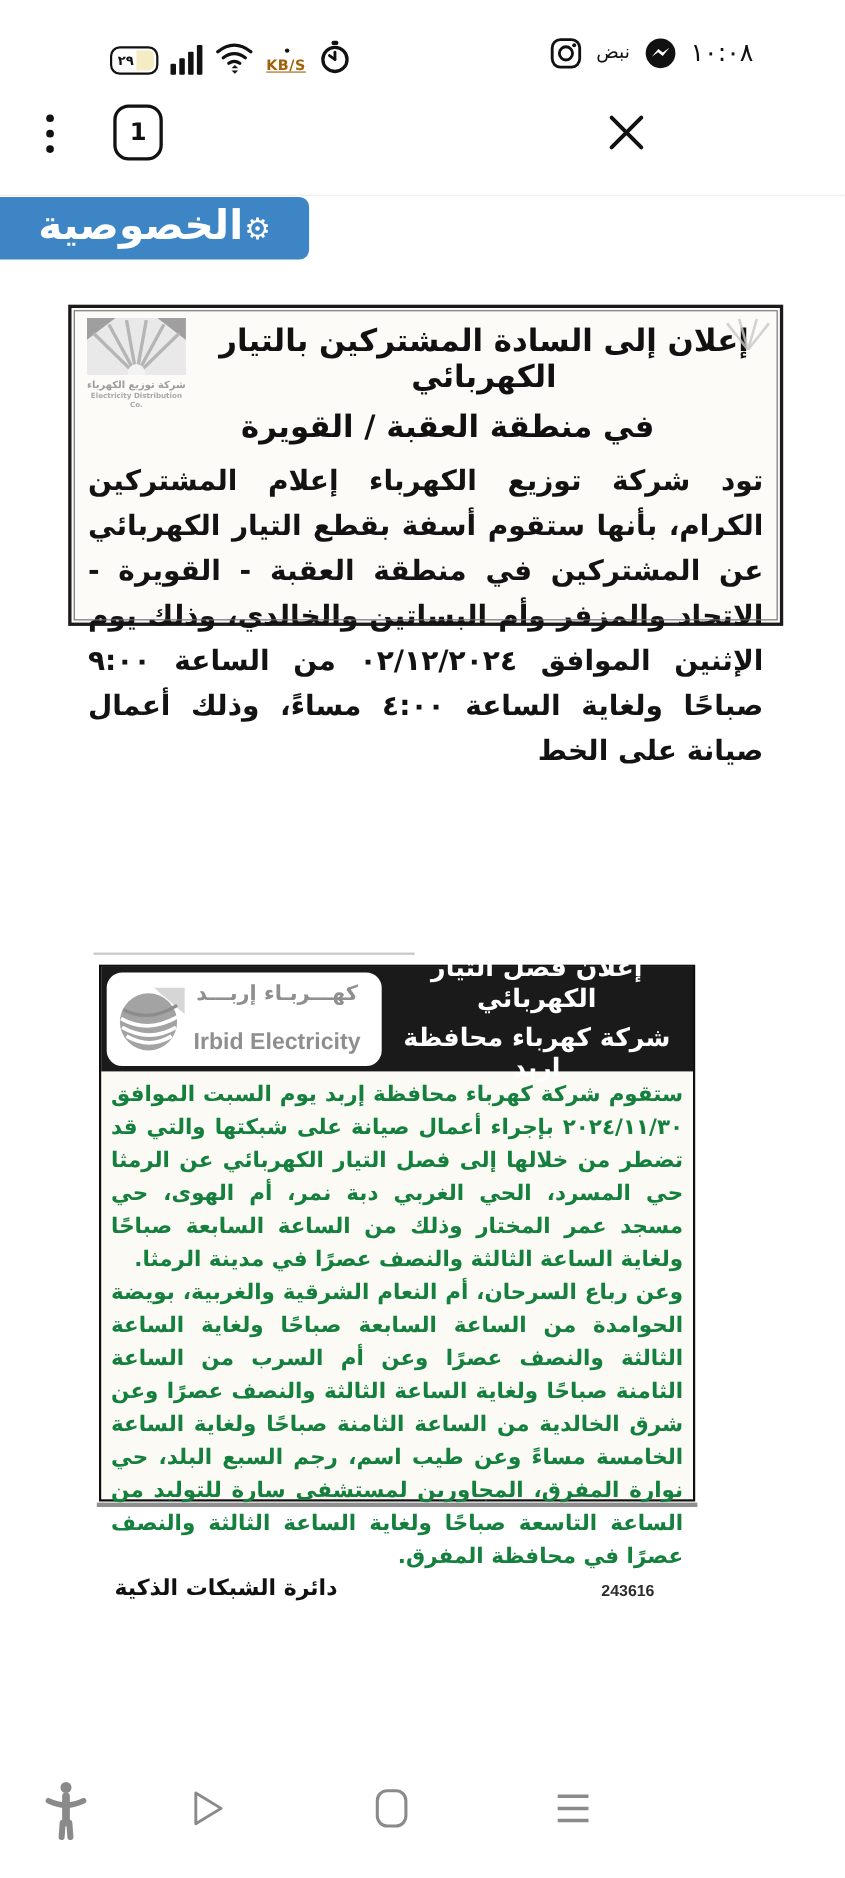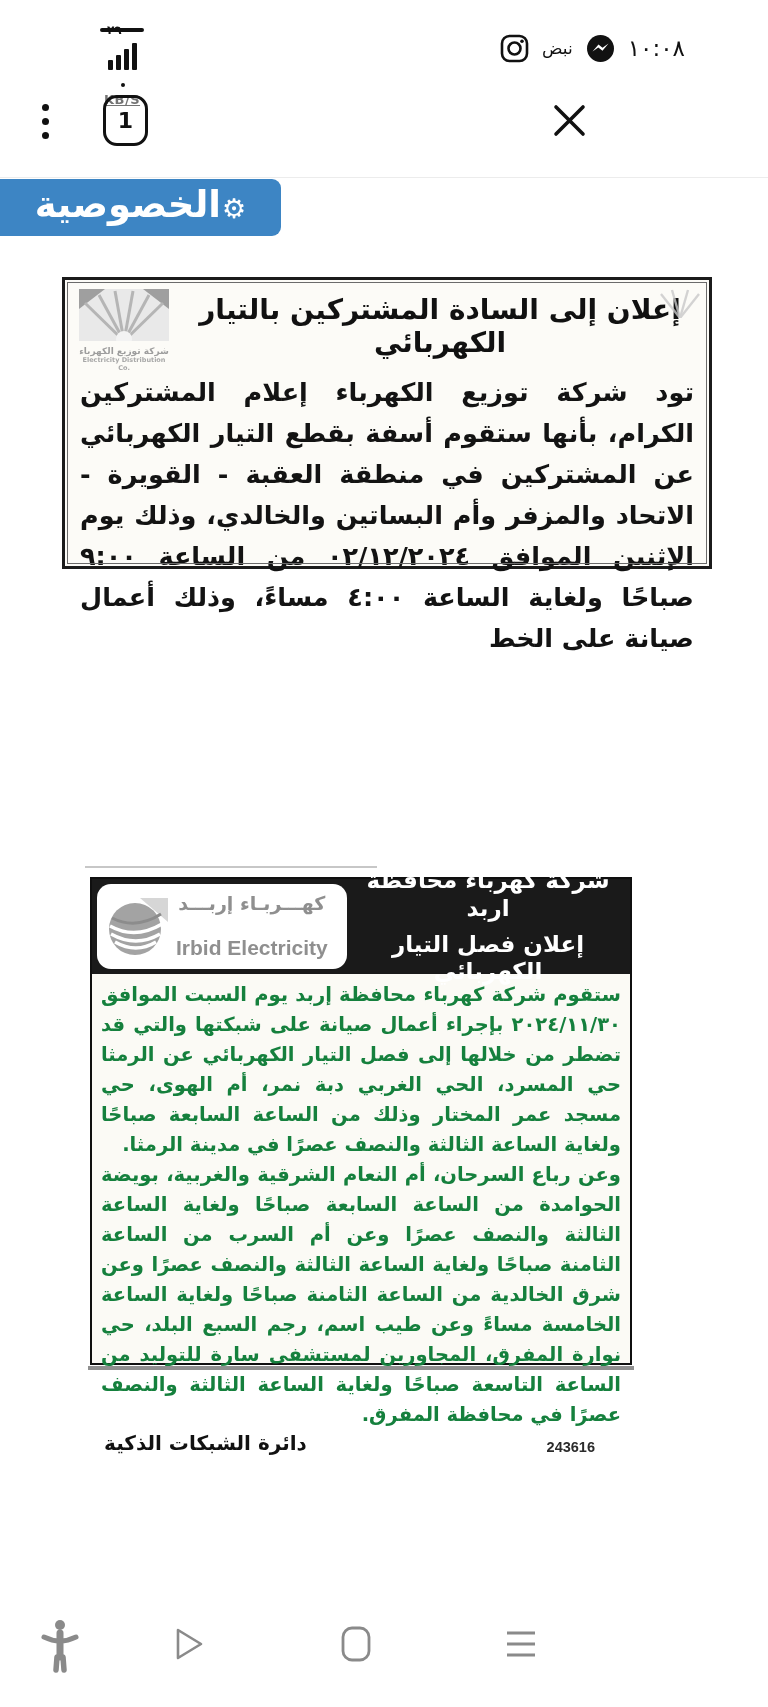--- a/index.html
+++ b/index.html
@@ -3,30 +3,30 @@
 <meta charset="utf-8">
 <style>
   * { margin:0; padding:0; box-sizing:border-box; }
   html,body { width:768px; height:1707px; }
   body {
     position:relative; background:#ffffff; overflow:hidden;
     font-family:"DejaVu Sans","Liberation Sans",sans-serif; color:#111;
   }
   
   .status-bar { position:absolute; top:28px; left:0; width:768px; height:40px; }
-  .sb-left  { position:absolute; left:100px; top:0; height:40px; display:flex; align-items:center; gap:11px;flex-direction:column; }
+  .sb-left  { position:absolute; left:100px; top:0; height:40px; display:flex; align-items:flex-end; gap:11px; }
   .sb-right { position:absolute; left:500px; top:0; height:40px; display:flex; align-items:center; gap:13px; }
   .battery { position:relative; width:44px; height:26px; border:2.5px solid #111; border-radius:9px; background:#fff; }
   .battery-fill { position:absolute; right:2px; top:2px; bottom:2px; width:16px; background:#f5ecc4; border-radius:0 5px 5px 0; }
   .battery-num { position:absolute; left:5px; top:50%; transform:translateY(-50%); font-size:12px; font-weight:bold; line-height:1; }
   .bars { display:flex; align-items:flex-end; gap:3px; height:28px; }
   .bars i { display:block; width:5px; background:#111; border-radius:1px; }
   .bars i:nth-child(1){height:10px}.bars i:nth-child(2){height:15px}
   .bars i:nth-child(3){height:21px}.bars i:nth-child(4){height:27px}
-  .kbs { position:relative; font-size:13px; font-weight:bold; color:#737373; letter-spacing:.5px;text-decoration:underline; }
+  .kbs { position:relative; font-size:13px; font-weight:bold; color:#a16207; letter-spacing:.5px;text-decoration:underline; }
   .kbs-dot { position:absolute; top:-9px; left:46%; width:4px; height:4px; border-radius:50%; background:#111; }
   .sb-time { font-size:23px; color:#111; }
   .nabd { font-size:17px; color:#111; }
   
   .toolbar { position:absolute; top:95px; left:0; width:768px; height:60px; }
   .kebab { position:absolute; left:36px; top:3px; display:flex; flex-direction:column; gap:7px; padding:6px; cursor:pointer; }
   .kebab i { width:7px; height:7px; border-radius:50%; background:#111; }
   .tab-counter { position:absolute; left:103px; top:0px; width:45px; height:51px; border:3.5px solid #111; border-radius:14px;
     display:flex; align-items:center; justify-content:center; font-size:22px; font-weight:bold; cursor:pointer; }
   .close-btn { position:absolute; left:551px; top:7px; cursor:pointer; }
@@ -167,20 +167,21 @@
     </div>
     <svg class="rays-right" width="42" height="30" viewBox="0 0 42 30">
       <g stroke="#c9c9c9" stroke-width="2.4">
         <path d="M21 30 L2 6"></path>
           <path d="M21 30 L13 2"></path>
           <path d="M21 30 L29 2"></path>
           <path d="M21 30 L40 6"></path>
       </g>
     </svg>
     <div class="ad1-title1">إعلان إلى السادة المشتركين بالتيار الكهربائي</div>
+    <div class="ad1-title2">في منطقة العقبة / القويرة</div>
     <div class="ad1-body">تود شركة توزيع الكهرباء إعلام المشتركين الكرام، بأنها ستقوم أسفة بقطع التيار الكهربائي عن المشتركين في منطقة العقبة - القويرة - الاتحاد والمزفر وأم البساتين والخالدي، وذلك يوم الإثنين الموافق ٠٢/١٢/٢٠٢٤ من الساعة ٩:٠٠ صباحًا ولغاية الساعة ٤:٠٠ مساءً، وذلك أعمال صيانة على الخط</div>
   </div>
 
   <div class="clip-line"></div>
 
   <div class="ad2">
     <div class="ad2-header">
       <div class="irbid-panel">
         <svg width="62" height="62" viewBox="0 0 62 62">
           <polygon points="34,2 62,2 62,26" fill="#d6d6d6"></polygon>
@@ -191,22 +192,22 @@
             <path d="M9 46 Q30 58 50 46"></path>
           </g>
           <path d="M6 22 Q30 34 55 18" stroke="#8c8c8c" stroke-width="3" fill="none"></path>
         </svg>
         <div class="irbid-text">
           <div class="irbid-ar">كهـــربـاء إربـــد</div>
           <div class="irbid-en">Irbid Electricity</div>
         </div>
       </div>
       <div class="ad2-header-text">
+        <div>إعلان فصل التيار الكهربائي</div>
         <div>شركة كهرباء محافظة اربد</div>
-        <div>إعلان فصل التيار الكهربائي</div>
       </div>
     </div>
     <div class="ad2-body">
       <p>ستقوم شركة كهرباء محافظة إربد يوم السبت الموافق ٢٠٢٤/١١/٣٠ بإجراء أعمال صيانة على شبكتها والتي قد تضطر من خلالها إلى فصل التيار الكهربائي عن الرمثا حي المسرد، الحي الغربي دبة نمر، أم الهوى، حي مسجد عمر المختار وذلك من الساعة السابعة صباحًا ولغاية الساعة الثالثة والنصف عصرًا في مدينة الرمثا.</p>
       <p>وعن رباع السرحان، أم النعام الشرقية والغربية، بويضة الحوامدة من الساعة السابعة صباحًا ولغاية الساعة الثالثة والنصف عصرًا وعن أم السرب من الساعة الثامنة صباحًا ولغاية الساعة الثالثة والنصف عصرًا وعن شرق الخالدية من الساعة الثامنة صباحًا ولغاية الساعة الخامسة مساءً وعن طيب اسم، رجم السبع البلد، حي نوارة المفرق، المجاورين لمستشفى سارة للتوليد من الساعة التاسعة صباحًا ولغاية الساعة الثالثة والنصف عصرًا في محافظة المفرق.</p>
     </div>
     <div class="ad2-footer">
       <span class="ad2-sig">دائرة الشبكات الذكية</span>
       <span class="ad2-ref">243616</span>
     </div>

